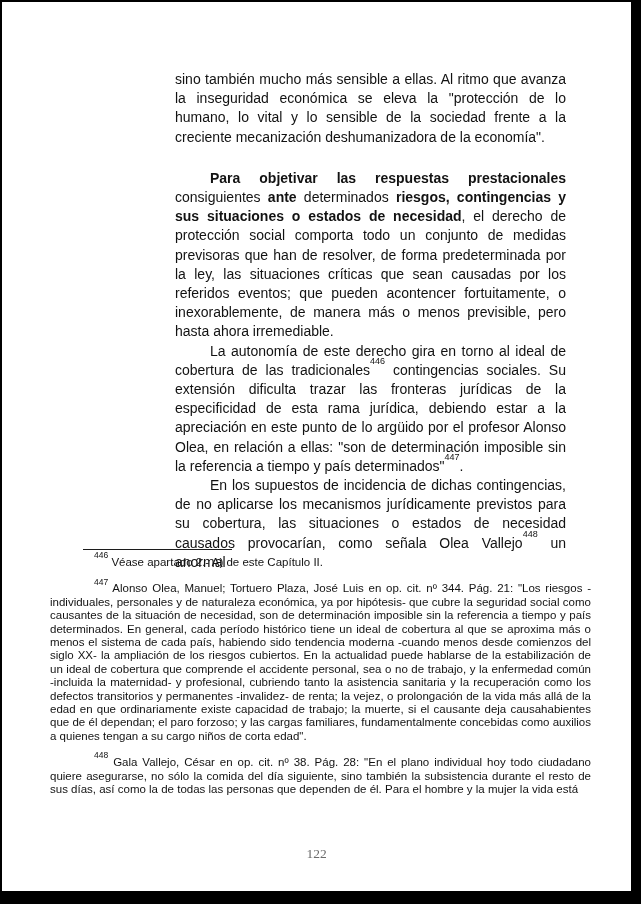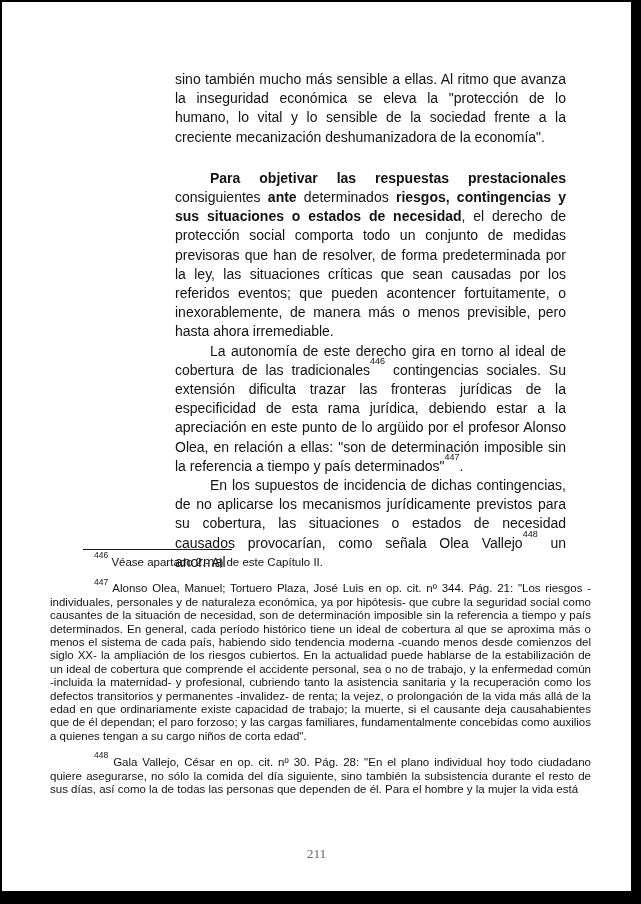--- a/index.html
+++ b/index.html
@@ -87,19 +87,19 @@
 
     </div>
 
     <div class="footnotes">
       <div class="fn-separator"></div>
 
       <p class="fn-446"><sup class="fn-ref">446</sup><span> Véase apartado 2.- A) de este Capítulo II.</span></p>
 
       <p class="fn-447"><sup class="fn-ref">447</sup><span> Alonso Olea, Manuel; Tortuero Plaza, José Luis en op. cit. nº 344. Pág. 21: "Los riesgos - individuales, personales y de naturaleza económica, ya por hipótesis- que cubre la seguridad social como causantes de la situación de necesidad, son de determinación imposible sin la referencia a tiempo y país determinados. En general, cada período histórico tiene un ideal de cobertura al que se aproxima más o menos el sistema de cada país, habiendo sido tendencia moderna -cuando menos desde comienzos del siglo XX- la ampliación de los riesgos cubiertos. En la actualidad puede hablarse de la estabilización de un ideal de cobertura que comprende el accidente personal, sea o no de trabajo, y la enfermedad común -incluida la maternidad- y profesional, cubriendo tanto la asistencia sanitaria y la recuperación como los defectos transitorios y permanentes -invalidez- de renta; la vejez, o prolongación de la vida más allá de la edad en que ordinariamente existe capacidad de trabajo; la muerte, si el causante deja causahabientes que de él dependan; el paro forzoso; y las cargas familiares, fundamentalmente concebidas como auxilios a quienes tengan a su cargo niños de corta edad".</span></p>
 
-      <p class="fn-448"><sup class="fn-ref">448</sup><span> Gala Vallejo, César en op. cit. nº 30. Pág. 28: "En el plano individual hoy todo ciudadano quiere asegurarse, no sólo la comida del día siguiente, sino también la subsistencia durante el resto de sus días, así como la de todas las personas que dependen de él. Para el hombre y la mujer la vida está</span></p>
+      <p class="fn-448"><sup class="fn-ref">448</sup><span> Gala Vallejo, César en op. cit. nº 38. Pág. 28: "En el plano individual hoy todo ciudadano quiere asegurarse, no sólo la comida del día siguiente, sino también la subsistencia durante el resto de sus días, así como la de todas las personas que dependen de él. Para el hombre y la mujer la vida está</span></p>
     </div>
 
-    <div class="page-number">211</div>
+    <div class="page-number">122</div>
 
   </div>
 </div>
 
 </body></html>

